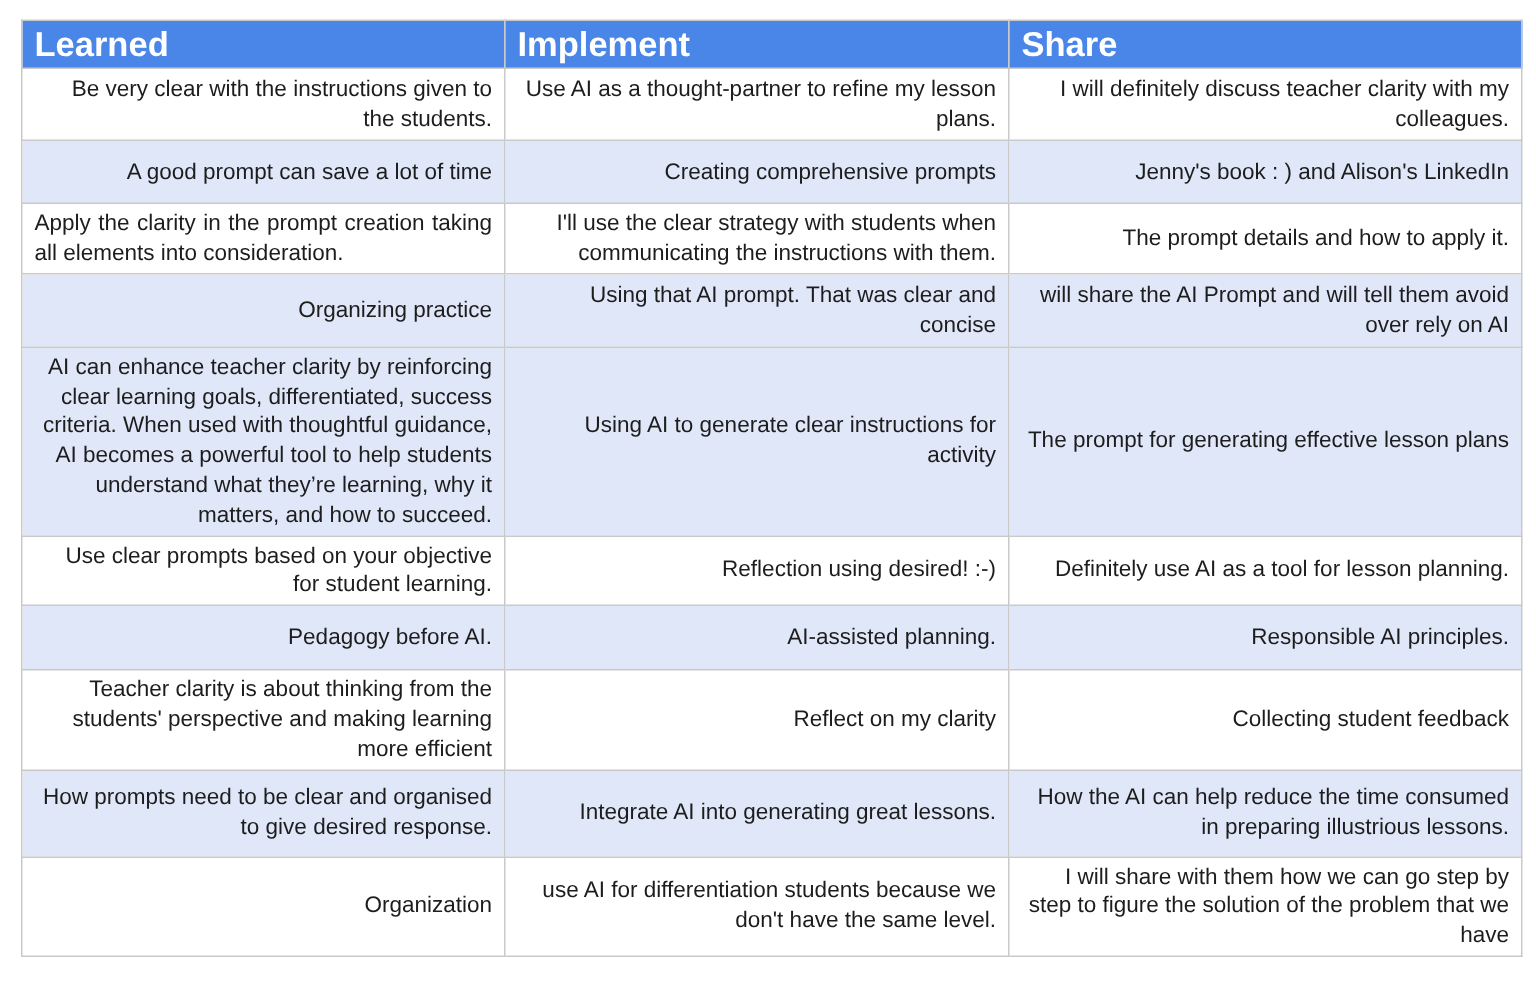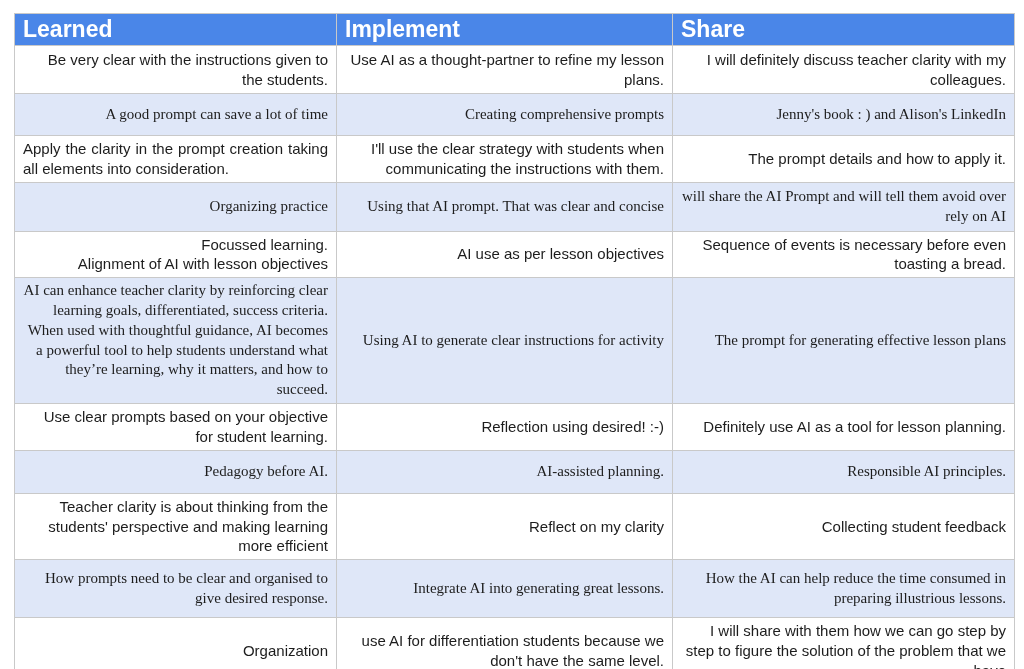--- a/index.html
+++ b/index.html
@@ -47,21 +47,21 @@
     line-height:1.32;
     color:var(--text);
     padding:3px 8px;
     vertical-align:middle;
     border:1px solid var(--border);
     background:var(--row-bg);
     white-space:pre-line;
     overflow:hidden;
     text-align:right;
   }
-  tr.alt td{background:var(--row-alt-bg);font-family:Liberation Serif, serif;}
+  tr.alt td{background:var(--row-alt-bg);}
   td.justify{text-align:justify;}
 </style>
 </head>
 <body>
 
 <div class="table-wrap">
   <table>
     <colgroup>
         <col class="c1">
         <col class="c2">
@@ -88,26 +88,20 @@
       <tr style="height: 46px;">
         <td class="justify">Apply the clarity in the prompt creation taking all elements into consideration.</td>
         <td>I'll use the clear strategy with students when communicating the instructions with them.</td>
         <td>The prompt details and how to apply it.</td>
       </tr>
       <tr class="alt" style="height: 49px;">
         <td>Organizing practice</td>
         <td>Using that AI prompt. That was clear and concise</td>
         <td>will share the AI Prompt and will tell them avoid over rely on AI</td>
       </tr>
-      <tr style="height: 43px;">
-        <td>Focussed learning.
-Alignment of AI with lesson objectives</td>
-        <td>AI use as per lesson objectives</td>
-        <td>Sequence of events is necessary before even toasting a bread.</td>
-      </tr>
       <tr class="alt" style="height: 126px;">
         <td>AI can enhance teacher clarity by reinforcing clear learning goals, differentiated, success criteria. When used with thoughtful guidance, AI becomes a powerful tool to help students understand what they’re learning, why it matters, and how to succeed.</td>
         <td>Using AI to generate clear instructions for activity</td>
         <td>The prompt for generating effective lesson plans</td>
       </tr>
       <tr style="height: 46px;">
         <td>Use clear prompts based on your objective for student learning.</td>
         <td>Reflection using desired! :-)</td>
         <td>Definitely use AI as a tool for lesson planning.</td>
       </tr>

